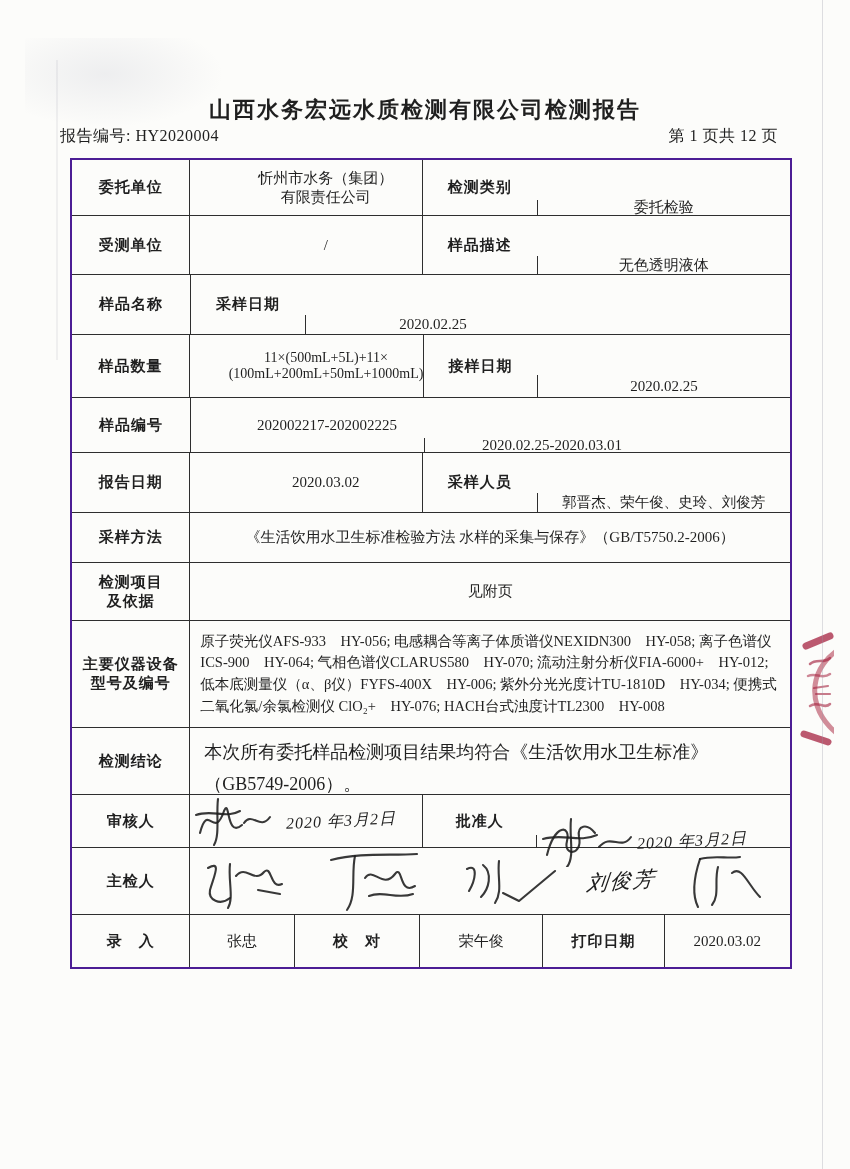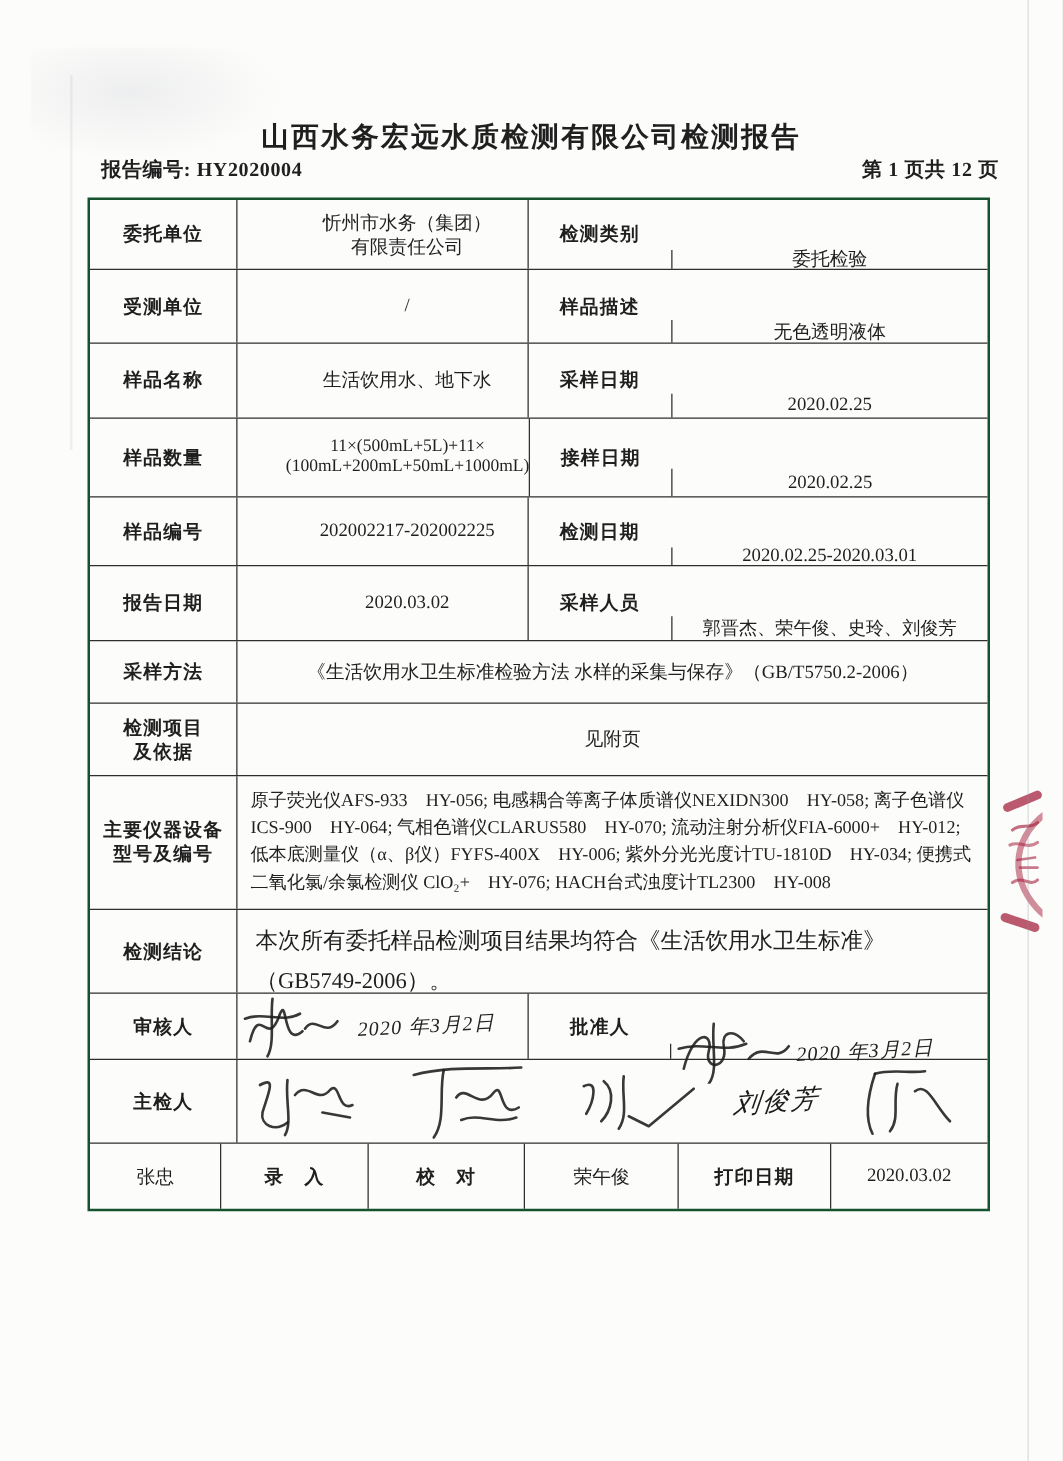--- a/index.html
+++ b/index.html
@@ -14,25 +14,25 @@
   }
   
   .smudge{position:absolute;left:25px;top:38px;width:200px;height:90px;
     background:radial-gradient(ellipse at 40% 40%, rgba(110,115,145,0.10), rgba(110,115,145,0.0) 70%);}
   .scan-line{position:absolute;left:822px;top:0;width:1px;height:1169px;background:rgba(150,150,165,0.30);}
   .left-streak{position:absolute;left:56px;top:60px;width:2px;height:300px;background:rgba(130,130,150,0.10);}
 
   .doc-title{position:absolute;top:95px;left:0;width:100%;text-align:center;
     font-family:"Liberation Sans","DejaVu Sans",sans-serif;
     font-size:22px;font-weight:bold;letter-spacing:2px;}
-  .meta{position:absolute;top:126px;left:81px;width:718px;display:flex;
-    justify-content:space-between;font-size:16px;font-weight:bold;letter-spacing:0.5px;}
+  .meta{position:absolute;top:126px;left:60px;width:718px;display:flex;
+    justify-content:space-between;font-size:16px;font-weight:normal;letter-spacing:0.5px;}
 
   .report-table{position:absolute;top:158px;left:70px;width:722px;
-    border:2px solid #14532d;box-sizing:border-box;background:transparent;}
+    border:2px solid #4c1d95;box-sizing:border-box;background:transparent;}
   .row{display:flex;border-top:1px solid #2e2e2e;box-sizing:border-box;}
   .row:first-child{border-top:none;}
   .cell{box-sizing:border-box;border-left:1px solid #2e2e2e;
     display:flex;align-items:center;justify-content:center;
     text-align:center;white-space:pre-line;padding:2px 4px;}
   .cell:first-child{border-left:none;}
   .label{font-weight:bold;font-size:15px;letter-spacing:1px;}
   .value{font-size:15px;}
   .w1{width:118px;} .w2{width:234px;padding-left:43px;} .w3{width:115px;} .w4{width:255px;margin-top:40px;}
   .wfull{width:604px;}
@@ -85,37 +85,35 @@
 
     <div class="row" style="height:59px">
       <div class="cell w1 label">受测单位</div>
       <div class="cell w2 value">/</div>
       <div class="cell w3 label">样品描述</div>
       <div class="cell w4 value">无色透明液体</div>
     </div>
 
     <div class="row" style="height:60px">
       <div class="cell w1 label">样品名称</div>
-      <div class="cell w2 value">生活饮用水、地下水</div>
       <div class="cell w3 label">采样日期</div>
       <div class="cell w4 value">2020.02.25</div>
     </div>
 
     <div class="row" style="height:63px">
       <div class="cell w1 label">样品数量</div>
       <div class="cell w2 value" style="font-size:14px">11×(500mL+5L)+11×
 (100mL+200mL+50mL+1000mL)</div>
       <div class="cell w3 label">接样日期</div>
       <div class="cell w4 value">2020.02.25</div>
     </div>
 
     <div class="row" style="height:55px">
       <div class="cell w1 label">样品编号</div>
       <div class="cell w2 value">202002217-202002225</div>
-      <div class="cell w3 label">检测日期</div>
       <div class="cell w4 value">2020.02.25-2020.03.01</div>
     </div>
 
     <div class="row" style="height:60px">
       <div class="cell w1 label">报告日期</div>
       <div class="cell w2 value">2020.03.02</div>
       <div class="cell w3 label">采样人员</div>
       <div class="cell w4 value" style="font-size:14.5px;padding:2px 2px">郭晋杰、荣午俊、史玲、刘俊芳</div>
     </div>
 
@@ -191,22 +189,22 @@
         <svg class="ink sig-svg" width="84" height="60" viewBox="0 0 84 60">
           <path d="M16 8 C10 26 8 44 14 56"></path>
           <path d="M16 8 C30 4 44 8 56 6"></path>
           <path d="M34 16 C30 30 36 44 28 54"></path>
           <path d="M48 22 C58 14 64 34 76 46"></path>
         </svg>
       </div>
     </div>
 
     <div class="row" style="height:53px">
+      <div class="cell b1 label">录　入</div>
       <div class="cell b2 value">张忠</div>
-      <div class="cell b1 label">录　入</div>
       <div class="cell b3 label">校　对</div>
       <div class="cell b4 value">荣午俊</div>
       <div class="cell b5 label">打印日期</div>
       <div class="cell b6 value">2020.03.02</div>
     </div>
 
   </div>
 
   <div class="stamp">
     <div class="stamp-arc"></div>

